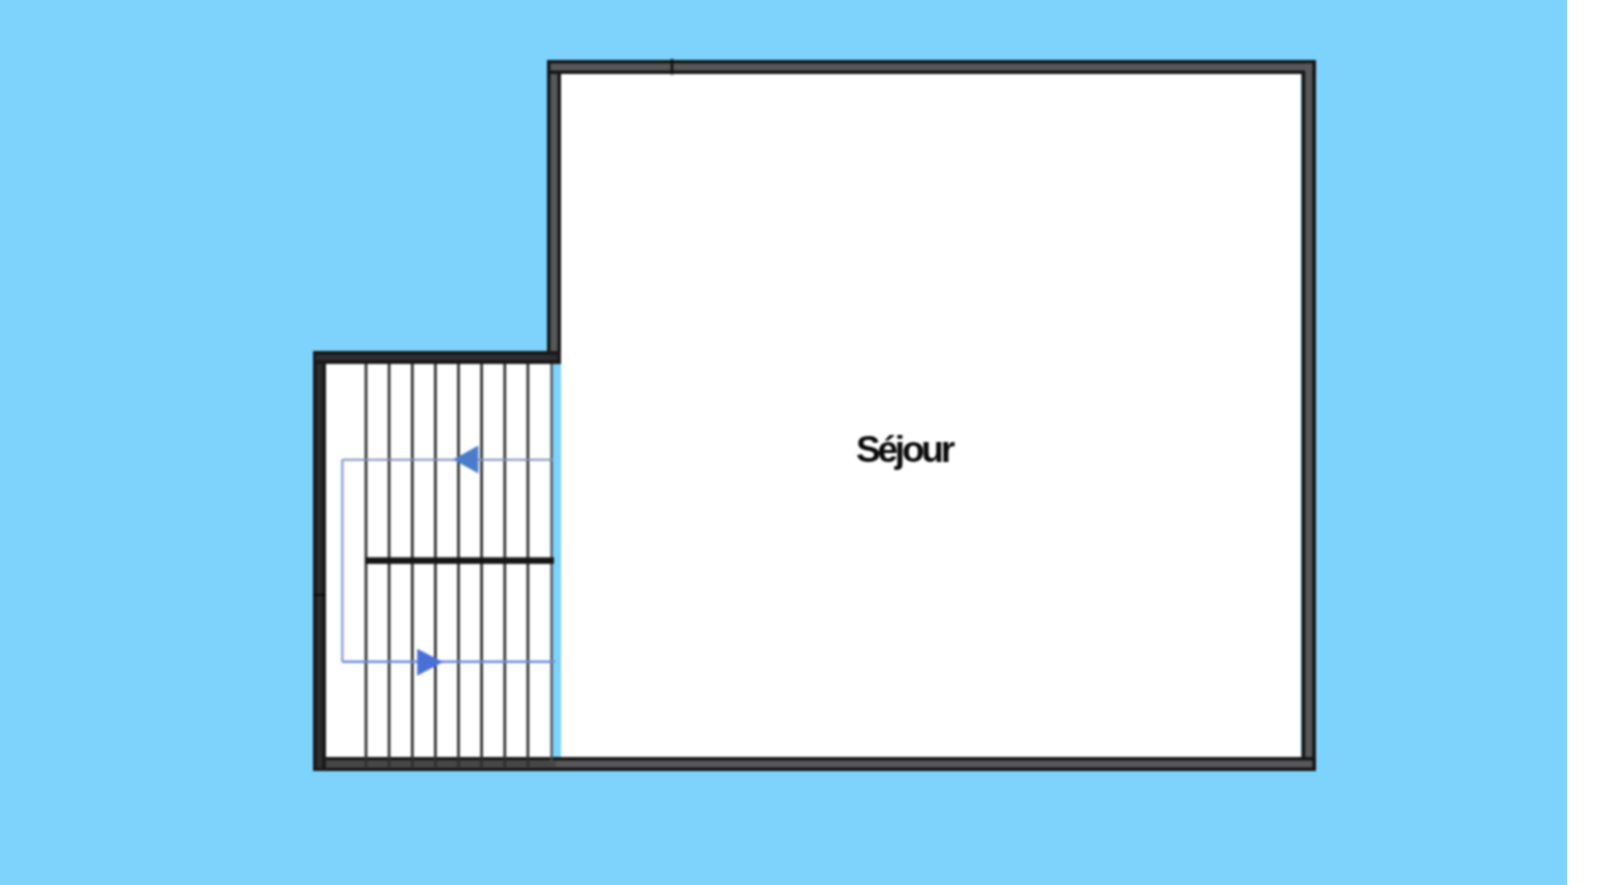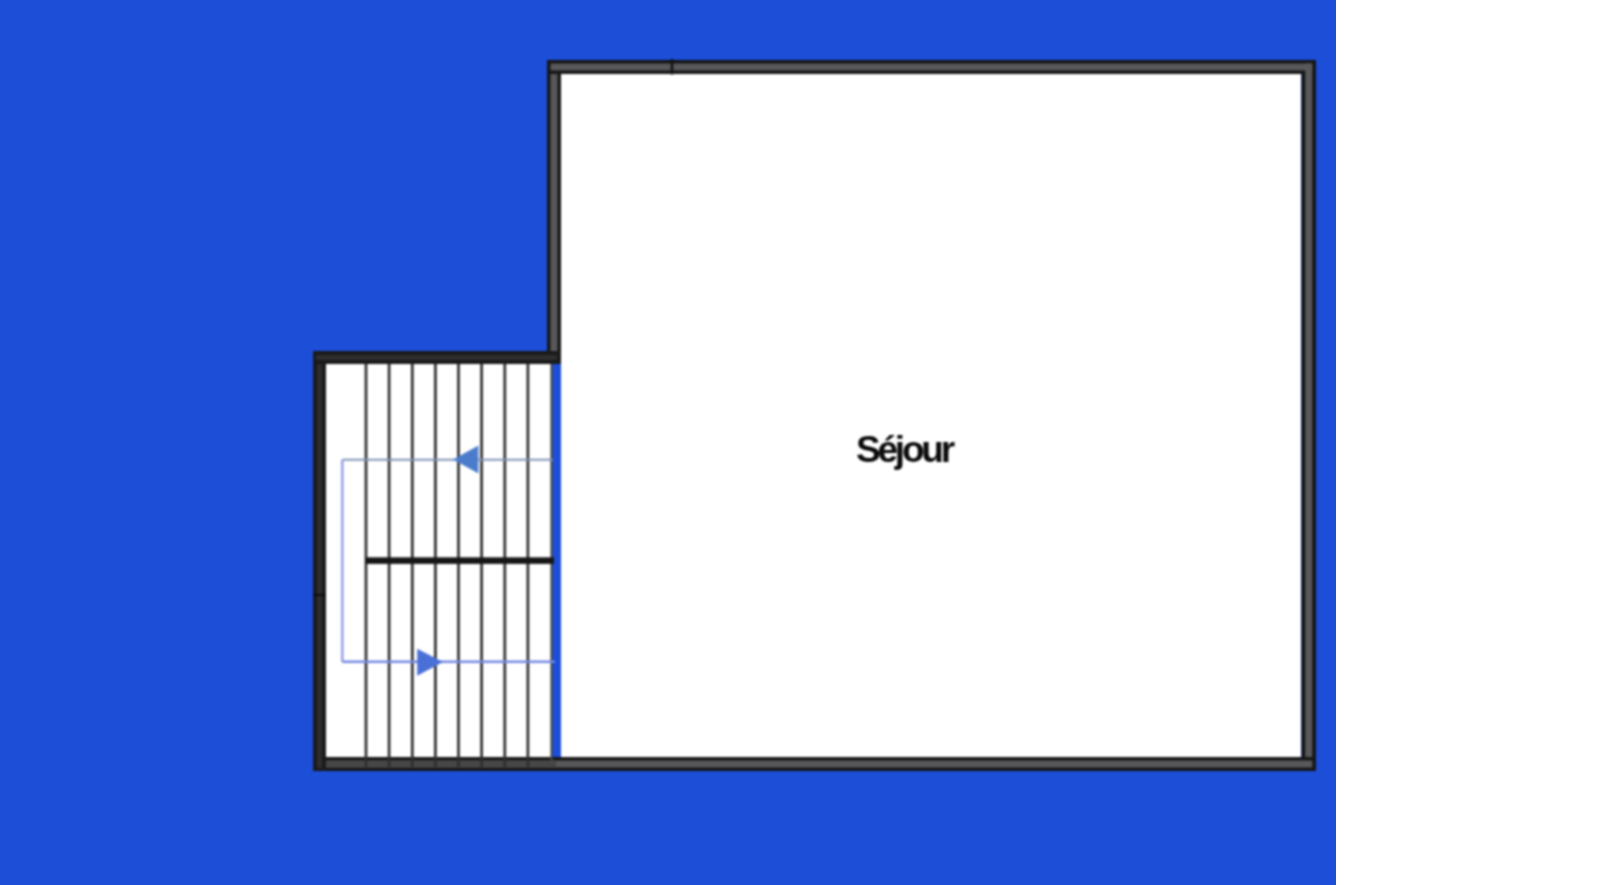--- a/index.html
+++ b/index.html
@@ -1,16 +1,16 @@
 <!DOCTYPE html>
 <html><head>
 <meta charset="utf-8">
 <style>
   html,body{margin:0;padding:0;background:#ffffff;}
-  #plan{position:relative;width:1336px;height:885px;background:#1d4ed8;overflow:hidden;
+  #plan{position:relative;width:1567px;height:885px;background:#7dd3fc;overflow:hidden;
         font-family:"Liberation Sans",sans-serif;}
   #plan svg{filter:blur(0.8px);}
 </style>
 </head>
 <body>
 
 <div id="plan">
 <svg width="1600" height="885" viewBox="0 0 1600 885" xmlns="http://www.w3.org/2000/svg">
 
   <g>

